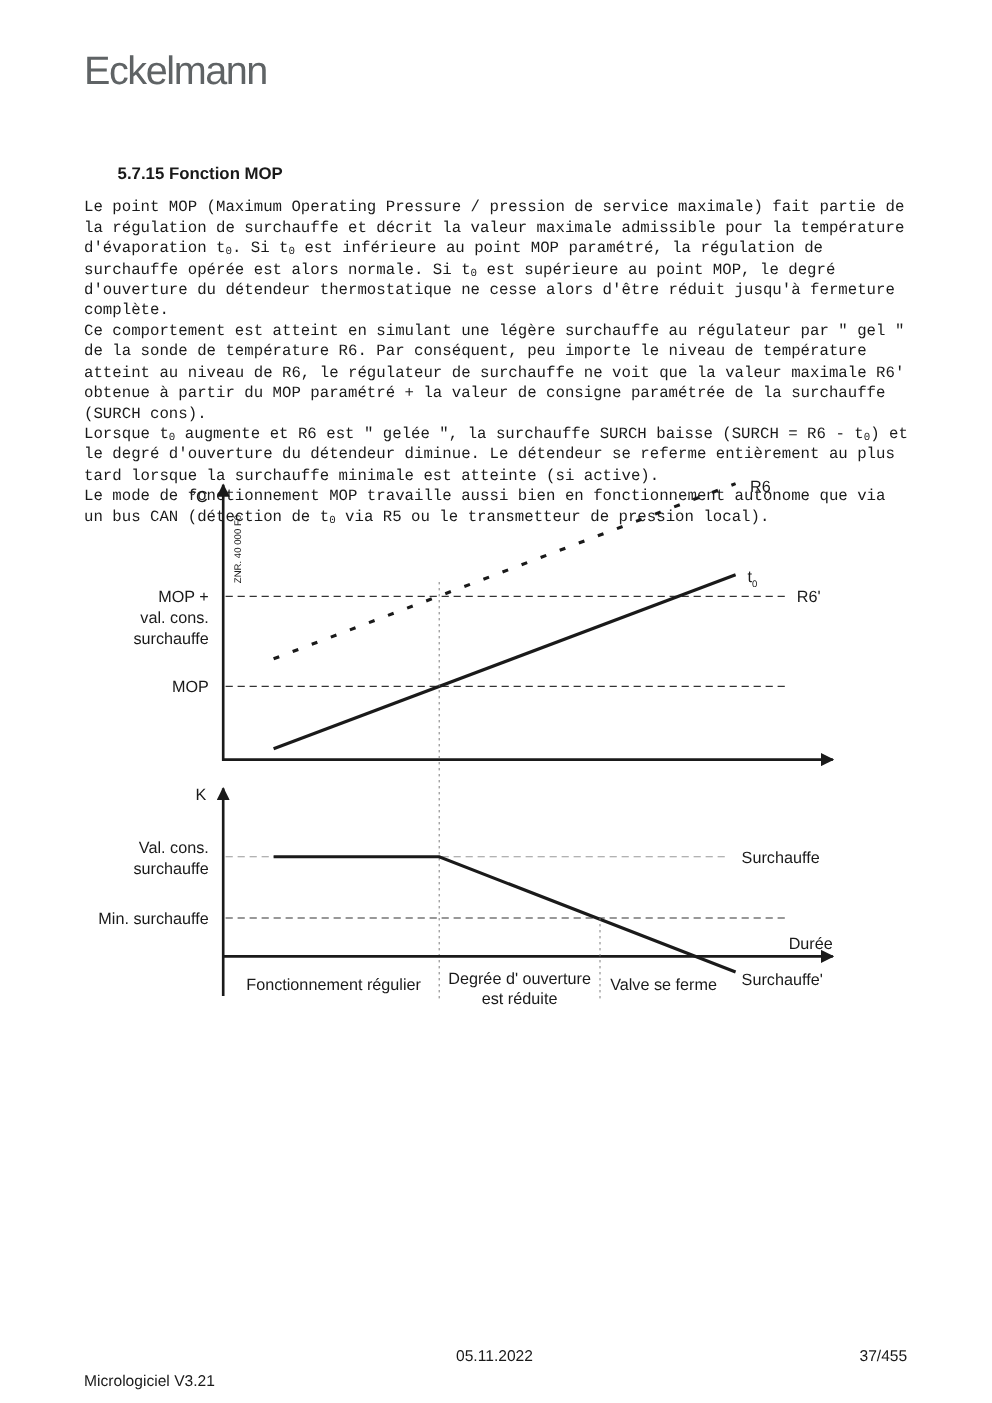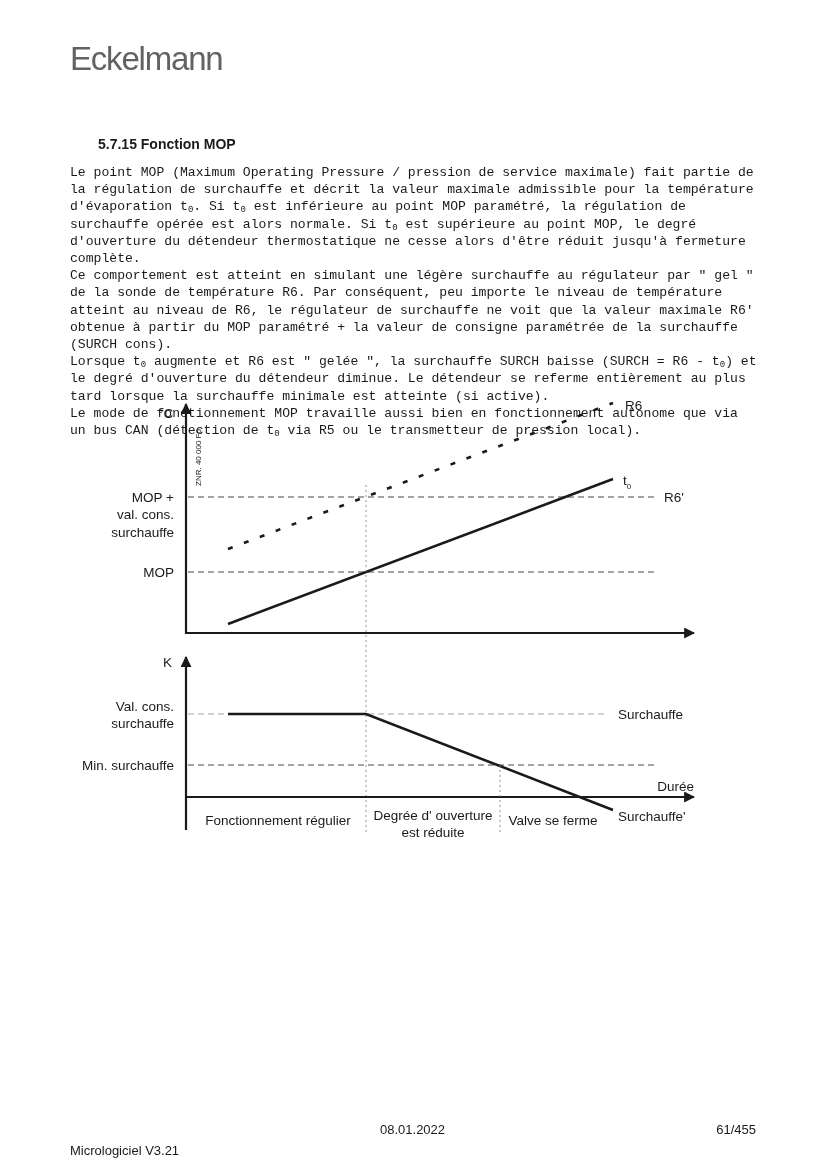--- a/index.html
+++ b/index.html
@@ -75,14 +75,14 @@
   <text x="694" y="791" text-anchor="end">Durée</text>
   <text x="618" y="821">Surchauffe'</text>
 
   <text x="278" y="825" text-anchor="middle">Fonctionnement régulier</text>
   <text x="433" y="820" text-anchor="middle">Degrée d' ouverture</text>
   <text x="433" y="837" text-anchor="middle">est réduite</text>
   <text x="553" y="825" text-anchor="middle">Valve se ferme</text>
 </svg>
 
 <div class="footer" style="left:70px;margin-top:21px;">Micrologiciel V3.21</div>
-<div class="footer" style="left:380px;">08.01.2022</div>
-<div class="footer" style="right:71px;">61/455</div>
+<div class="footer" style="left:380px;">05.11.2022</div>
+<div class="footer" style="right:71px;">37/455</div>
 
 </body></html>

